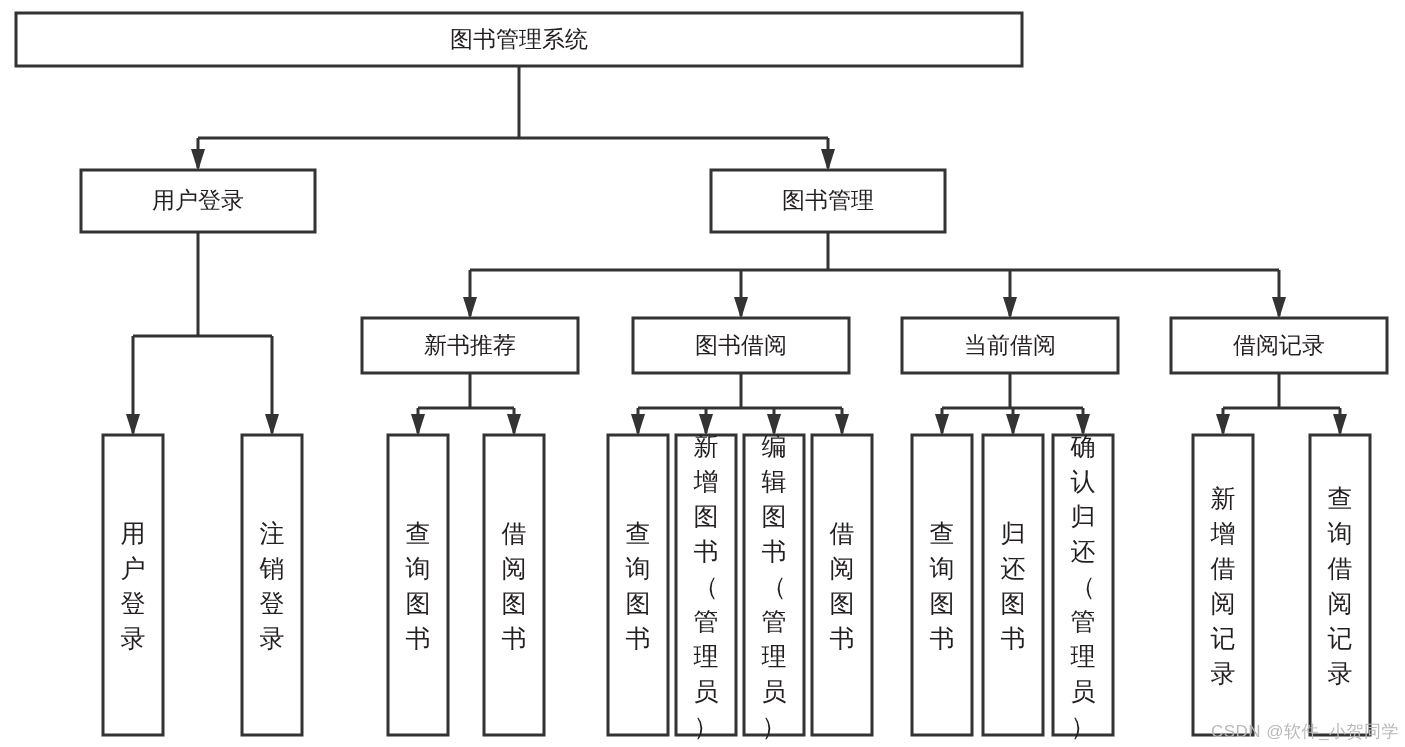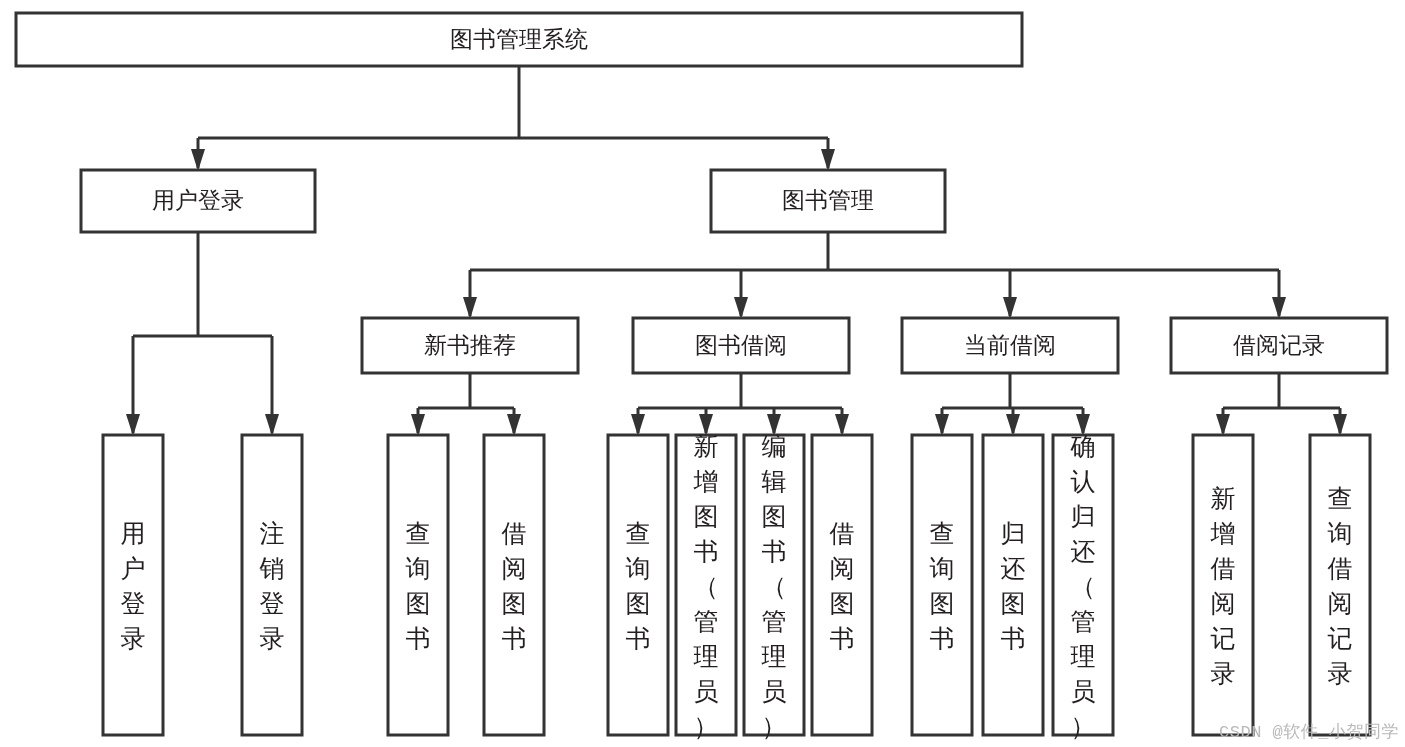--- a/index.html
+++ b/index.html
@@ -45,21 +45,21 @@
     fill: none;
   }
   .arrow-head {
     fill: #333333;
     stroke: none;
   }
   .watermark {
     position: absolute;
     right: 6px;
     bottom: 4px;
-    font-family: Liberation Mono, monospace;
+    font-family: Liberation Sans, sans-serif;
     font-size: 17px;
     color: #b9b9b9;
     letter-spacing: 0.5px;
     white-space: nowrap;
     pointer-events: none;
   }
 </style>
 </head>
 <body>
 

